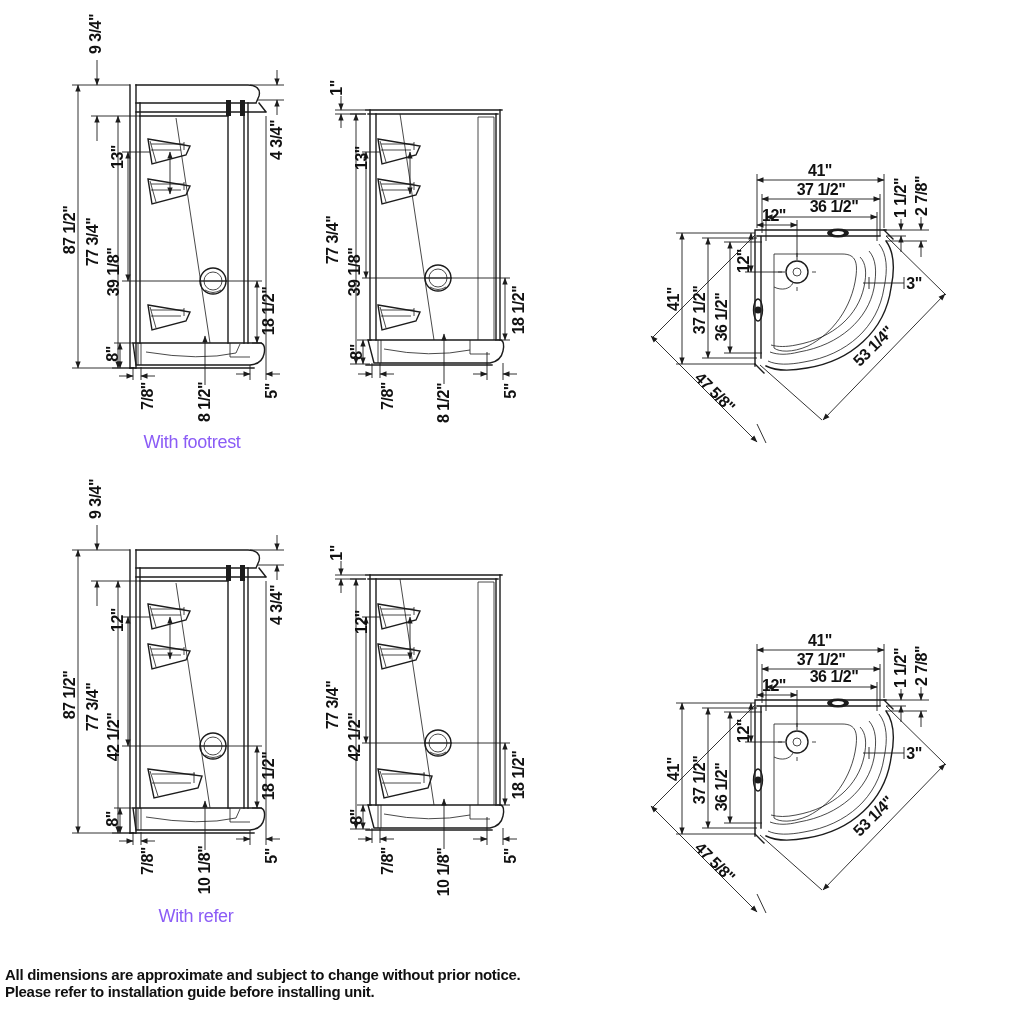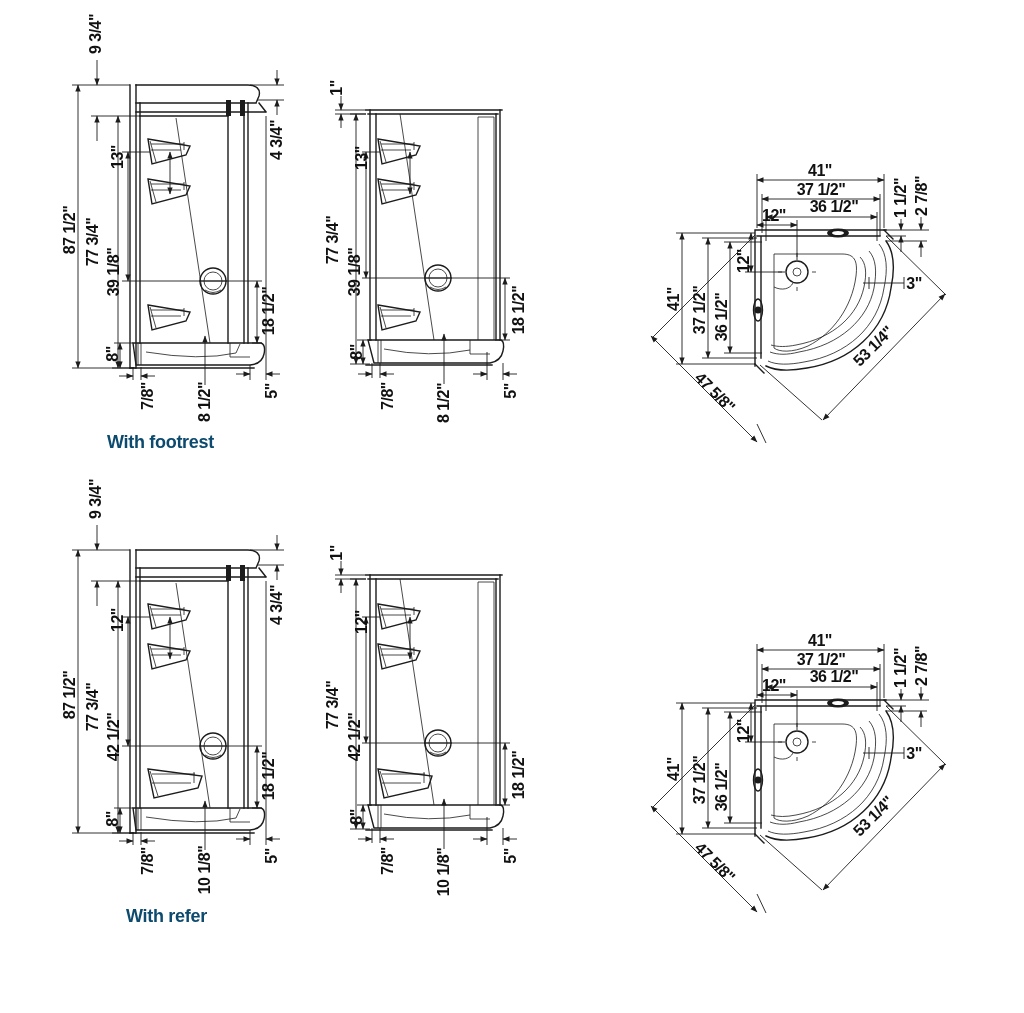--- a/index.html
+++ b/index.html
@@ -5,21 +5,21 @@
   html,body{margin:0;padding:0;background:#fff;}
   #stage{position:relative;width:1024px;height:1013px;background:#ffffff;overflow:hidden;
          font-family:"Liberation Sans",sans-serif;}
   svg{position:absolute;left:0;top:0;}
   .ln{fill:none;stroke:#1c1c1c;stroke-width:1.4;stroke-linecap:square;}
   .lt{fill:none;stroke:#1c1c1c;stroke-width:0.8;}
   .fl{fill:#1c1c1c;stroke:none;}
   .dm{fill:none;stroke:#1c1c1c;stroke-width:0.9;}
   text.d{font-family:"Liberation Sans",sans-serif;font-weight:700;font-size:16px;
          fill:#111;letter-spacing:-0.5px;text-anchor:middle;}
-  .lbl{position:absolute;font-weight:700;font-size:18px;color:#0c4a6e;text-align:left;
+  .lbl{position:absolute;font-weight:400;font-size:18px;color:#8b5cf6;text-align:center;
        letter-spacing:-0.3px;}
   .footer{position:absolute;left:5px;top:966px;font-weight:700;font-size:15px;
           line-height:17px;color:#111;letter-spacing:-0.3px;}
 </style>
 </head>
 <body>
 
 <div id="stage">
 
 <svg width="1024" height="1013" viewBox="0 0 1024 1013">
@@ -267,14 +267,18 @@
     <text class="d" x="914" y="759">3"</text>
     <text class="d" transform="translate(877,820) rotate(-45)">53 1/4"</text>
     <text class="d" transform="translate(711,866) rotate(45)">47 5/8"</text>
   </g>
 </svg>
 
 <div class="lbl" style="left:107px;top:432px;width:170px">With footrest</div>
 
 <div class="lbl" style="left:126px;top:906px;width:140px">With refer</div>
 
-
+<div class="footer">
+  <div>All dimensions are approximate and subject to change without prior notice.</div>
+  <div>Please refer to installation guide before installing unit.</div>
 </div>
 
+</div>
+
 </body></html>

